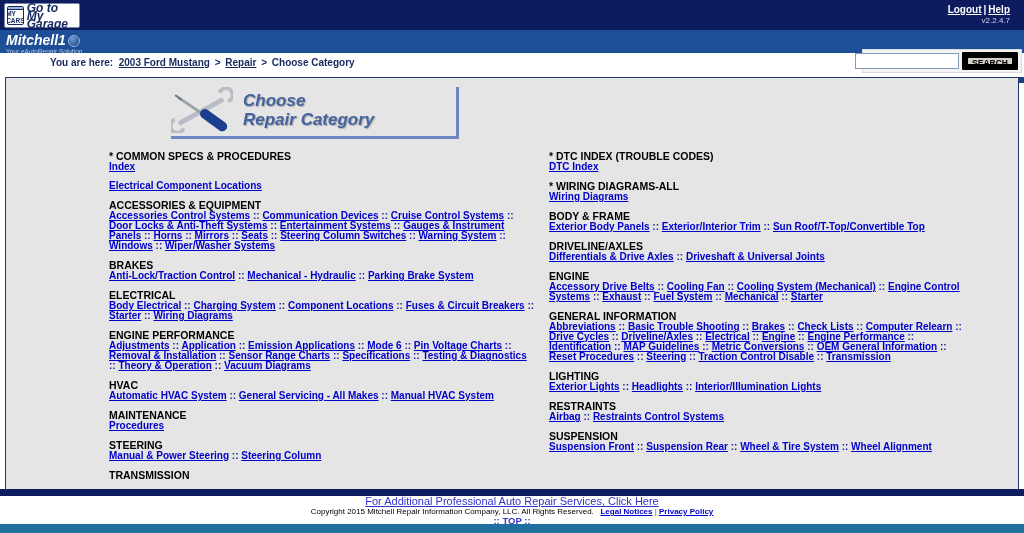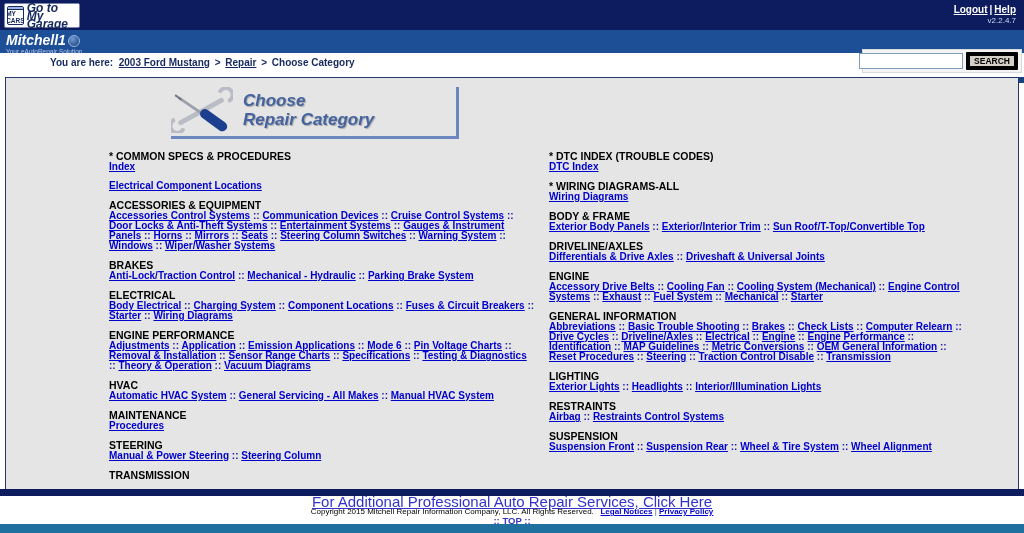--- a/index.html
+++ b/index.html
@@ -13,21 +13,21 @@
   .mycars-btn { position:absolute; top:3px; left:4px; height:25px; width:76px;
     background:#fff; border:1px solid #7a86a8; border-radius:2px;
     display:flex; align-items:center; gap:3px; padding:1px 2px; cursor:pointer; }
   .plate { width:30px; height:19px; border:1px solid #16295e; border-radius:2px;
     background:#fff; display:flex; flex-direction:column; overflow:hidden; }
   .plate-strip { height:4px; background:#9fb6e0; border-bottom:1px solid #16295e; }
   .plate-text { flex:1; display:flex; align-items:center; justify-content:center;
     font-size:6.5px; font-weight:bold; color:#16295e; letter-spacing:0; }
   .garage-label { font-size:12px; font-weight:bold; font-style:italic;
     color:#16295e; line-height:8px; }
-  .session-links { position:absolute; top:4px; right:8px; text-align:right;
+  .session-links { position:absolute; top:4px; right:14px; text-align:right;
     font-size:10px; font-weight:bold; color:#fff; }
   .session-links a { color:#fff; text-decoration:underline; cursor:pointer; }
   .session-sep { color:#fff; padding:0 2px; }
   .version { font-size:8px; font-weight:normal; color:#cdd6ee; margin-top:1px; }
 
   
   .brandbar { position:absolute; top:30px; left:0; width:1024px; height:23px;
     background:#1d4f96; }
   .brand { position:absolute; left:6px; top:1px; }
   .brand-name { font-size:14px; font-weight:bold; font-style:italic; color:#fff;
@@ -56,21 +56,21 @@
   .crumb-sep { font-weight:bold; padding:0 2px; }
   .crumb-current { font-weight:bold; }
 
   
   .search-panel { position:absolute; top:49px; right:2px; width:160px; height:24px;
     background:#f4f4f4; border:1px solid #d9d9d9; display:flex; align-items:center;
     justify-content:flex-end; gap:3px; padding:0 3px; }
   .search-input { width:104px; height:16px; border:1px solid #7f9db9; font-size:10px;
     padding:0 2px; }
   .search-btn { height:18px; font-size:8.5px; font-weight:bold; color:#000;
-    background:#d4d0c8; border:4px solid #000000; border-radius:1px;
+    background:#d4d0c8; border:6px solid #000000; border-radius:1px;
     padding:0 4px; cursor:pointer; }
 
   
   .content { position:absolute; top:77px; left:5px; width:1014px; height:412px;
     background:#e5e5e5; border:1px solid #24386b; border-bottom:none; overflow:hidden; }
   .banner { margin:9px 0 0 165px; width:288px; display:flex; align-items:center;
     gap:10px; padding-bottom:3px;
     border-bottom:3px solid #6c86c0; border-right:3px solid #6c86c0; }
   .banner-title { font-size:17px; font-weight:bold; font-style:italic;
     color:#44639f; line-height:19px; text-shadow:1px 1px 1px #a9a9a9; }
@@ -82,21 +82,21 @@
   .cat-heading { font-size:10.5px; font-weight:bold; color:#000; line-height:11px; }
   .cat-links { font-size:10px; font-weight:bold; line-height:10px; padding-right:14px; }
   .cat-link { color:#0000cc; text-decoration:underline; cursor:pointer; }
   .sep { color:#1a1aa6; text-decoration:none; }
 
   
   .footer-navybar { position:absolute; top:489px; left:0; width:1024px; height:7px;
     background:#0c1c5e; }
   .footer { position:absolute; top:496px; left:0; width:1024px; height:28px;
     background:#fff; text-align:center; }
-  .footer-services { font-size:15px; line-height:11px; }
+  .footer-services { font-size:11px; line-height:11px; }
   .footer-services a { color:#3333cc; text-decoration:underline; cursor:pointer; }
   .footer-copy { font-size:8px; line-height:9px; color:#000; }
   .footer-copy a { color:#0000cc; font-weight:bold; text-decoration:underline; cursor:pointer; }
   .footer-copy .fsep { color:#555; }
   .footer-top { font-size:9.5px; font-weight:bold; line-height:10px; }
   .footer-top a { color:#3333cc; text-decoration:underline; cursor:pointer; }
   .footer-tealbar { position:absolute; top:524px; left:0; width:1024px; height:9px;
     background:#1f6f9f; }
 </style>
 </head>

